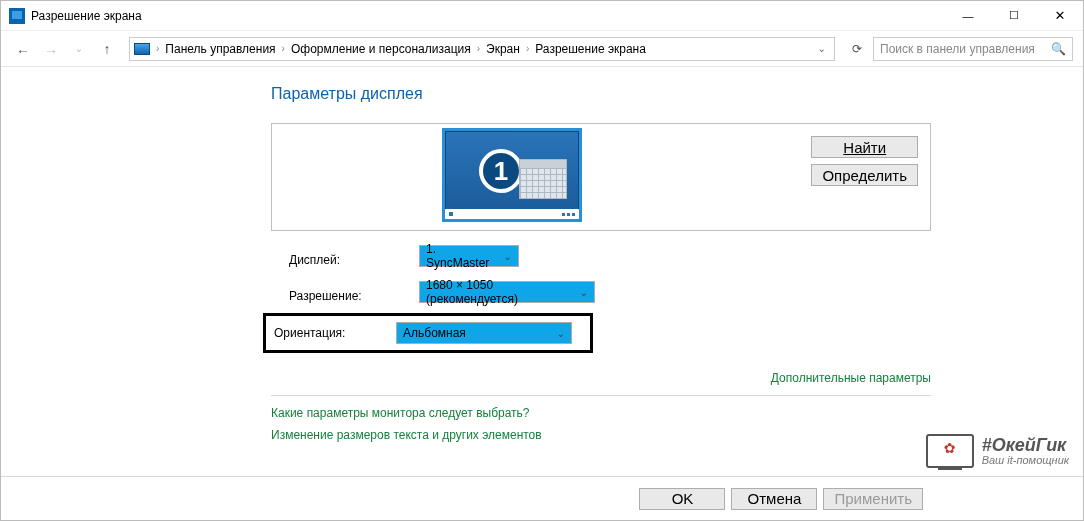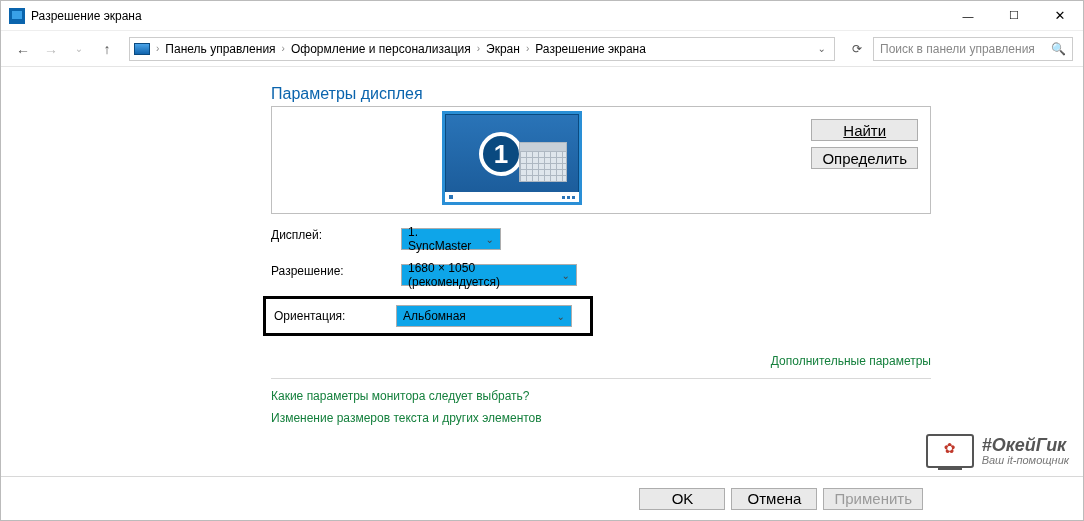--- a/index.html
+++ b/index.html
@@ -96,21 +96,21 @@
     color: #888;
   }
   .searchbox .sicon { margin-left: auto; color: #666; }
   .content {
     padding: 18px 0 0 270px;
     width: 940px;
   }
   .heading {
     color: #0a64ad;
     font-size: 16px;
-    margin-bottom: 3px;
+    margin-bottom: 20px;
   }
   .preview-box {
     border: 1px solid #bfbfbf;
     width: 660px;
     height: 108px;
     position: relative;
     display: flex;
     align-items: center;
   }
   .monitor {
@@ -164,23 +164,24 @@
     border: 1px solid #adadad;
     background: #e9e9e9;
     height: 22px;
     min-width: 100px;
     font-size: 15px;
     display: flex; align-items: center; justify-content: center;
     padding: 0 10px;
   }
   .btn.disabled { color: #9a9a9a; }
   .form-row {
-    display: flex; align-items: flex-start;
+    display: flex; align-items: flex-end;
     margin-top: 14px;
     width: 660px;
+    margin-left: 18px;
   }
   .form-row .lbl { width: 130px; }
   .select {
     border: 1px solid #adadad;
     background: #0ea5e9;
     height: 22px;
     display: flex; align-items: center;
     padding: 0 6px;
     font-size: 12px;
   }

